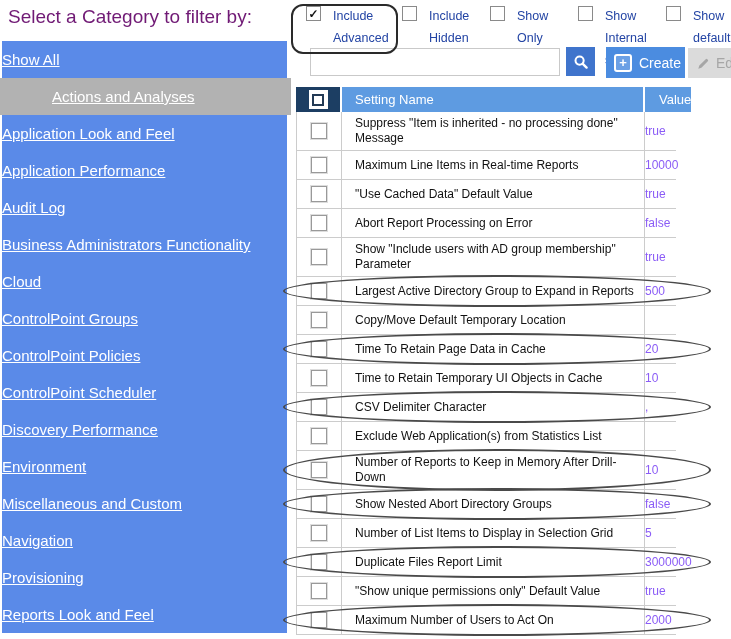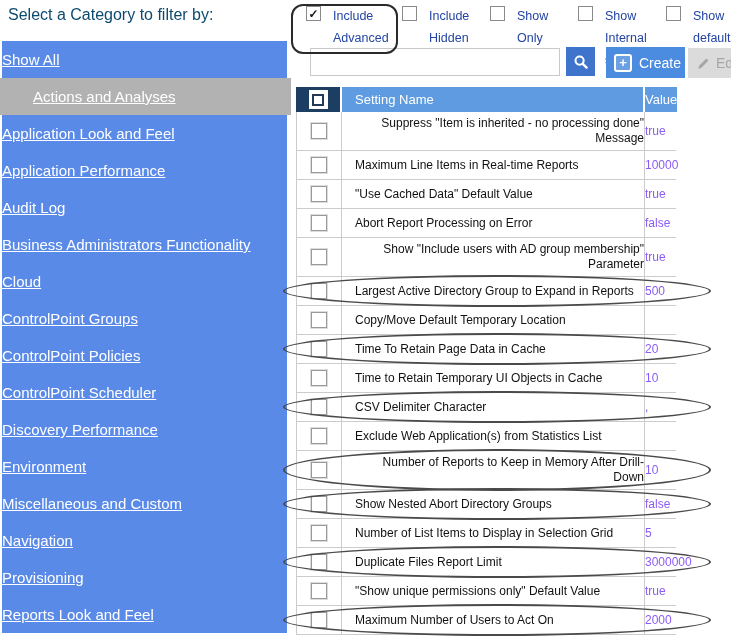--- a/index.html
+++ b/index.html
@@ -1,23 +1,23 @@
 <!DOCTYPE html>
 <html><head>
 <meta charset="utf-8">
 <style>
   html,body{margin:0;padding:0;background:#fff;}
   .app{position:relative;width:731px;height:639px;overflow:hidden;
        font-family:"Liberation Sans",sans-serif;background:#fff;}
 
   
-  .sidebar-title{position:absolute;left:8px;top:6px;font-size:16px;color:#0c4a6e;}
+  .sidebar-title{position:absolute;left:8px;top:6px;font-size:19px;color:#701a75;}
   .sidebar-list{position:absolute;left:2px;top:41px;width:285px;background:#5a8ae8;}
   .side-item{height:37px;display:flex;align-items:center;box-sizing:border-box;}
-  .side-item.selected{background:#b2b2b2;margin-left:-2px;margin-right:-4px;padding-left:33px;}
+  .side-item.selected{background:#b2b2b2;margin-left:-2px;margin-right:-4px;padding-left:52px;}
   .side-link{color:#fff;text-decoration:underline;font-size:15px;cursor:pointer;white-space:nowrap;}
 
   
   .filters{position:absolute;top:0;left:0;width:731px;height:90px;z-index:1;}
   .filter{position:absolute;top:5px;display:flex;gap:12px;cursor:pointer;}
   .filter:nth-of-type(1){left:306px;}
   .filter:nth-of-type(2){left:402px;}
   .filter:nth-of-type(3){left:490px;}
   .filter:nth-of-type(4){left:578px;}
   .filter:nth-of-type(5){left:666px;}
@@ -38,28 +38,28 @@
               color:#fff;font-size:14px;display:flex;align-items:center;gap:7px;cursor:pointer;
               font-family:"Liberation Sans",sans-serif;padding:0 0 0 8px;}
   .plus-ic{width:14px;height:14px;border:2px solid #fff;border-radius:3px;background:rgba(255,255,255,.18);
            display:flex;align-items:center;justify-content:center;color:#fff;font-weight:bold;
            font-size:13px;line-height:13px;}
   .edit-btn{position:absolute;left:688px;top:48px;width:60px;height:30px;background:#dbdbdb;border:none;
             color:#a6a6a6;font-size:14px;display:flex;align-items:center;gap:6px;padding:0 0 0 9px;
             font-family:"Liberation Sans",sans-serif;}
 
   
-  .grid{position:absolute;left:296px;top:87px;width:380px;text-align:right;}
+  .grid{position:absolute;left:296px;top:87px;width:380px;}
   .grid-header{display:flex;height:25px;}
   .gh-check{flex:0 0 44px;background:#1c3e63;display:flex;align-items:center;justify-content:center;margin-right:2px;}
   .hcb{width:19px;height:19px;background:#fff;display:flex;align-items:center;justify-content:center;cursor:pointer;}
   .hcb-inner{width:8px;height:8px;border:2px solid #223a55;background:#fff;}
   .gh-name{flex:0 0 301px;background:#5e9be1;color:#fff;font-size:13px;display:flex;align-items:center;
            padding-left:13px;box-sizing:border-box;margin-right:2px;}
-  .gh-value{flex:1;background:#5e9be1;color:#fff;font-size:13px;display:flex;align-items:center;}
+  .gh-value{flex:1;background:#5e9be1;color:#fff;font-size:13px;display:flex;align-items:center;padding-left:14px;}
 
   .grid-body{border-left:1px solid #ccc;}
   .grow{display:flex;min-height:28px;border-bottom:1px solid #ccc;position:relative;background:#fff;}
   .gc-check{flex:0 0 44px;display:flex;align-items:center;justify-content:center;border-right:1px solid #ccc;}
   .rcb{width:14px;height:14px;border:1px solid #999;outline:1px solid #ddd;background:#fff;cursor:pointer;}
   .gc-name{flex:0 0 302px;padding:4px 0 4px 13px;box-sizing:border-box;display:flex;align-items:center;
            font-size:12px;line-height:15px;color:#111;}
   .gc-value{flex:1;border-left:1px solid #ccc;display:flex;align-items:center;
             font-size:12px;color:#8b5cf6;}
 

